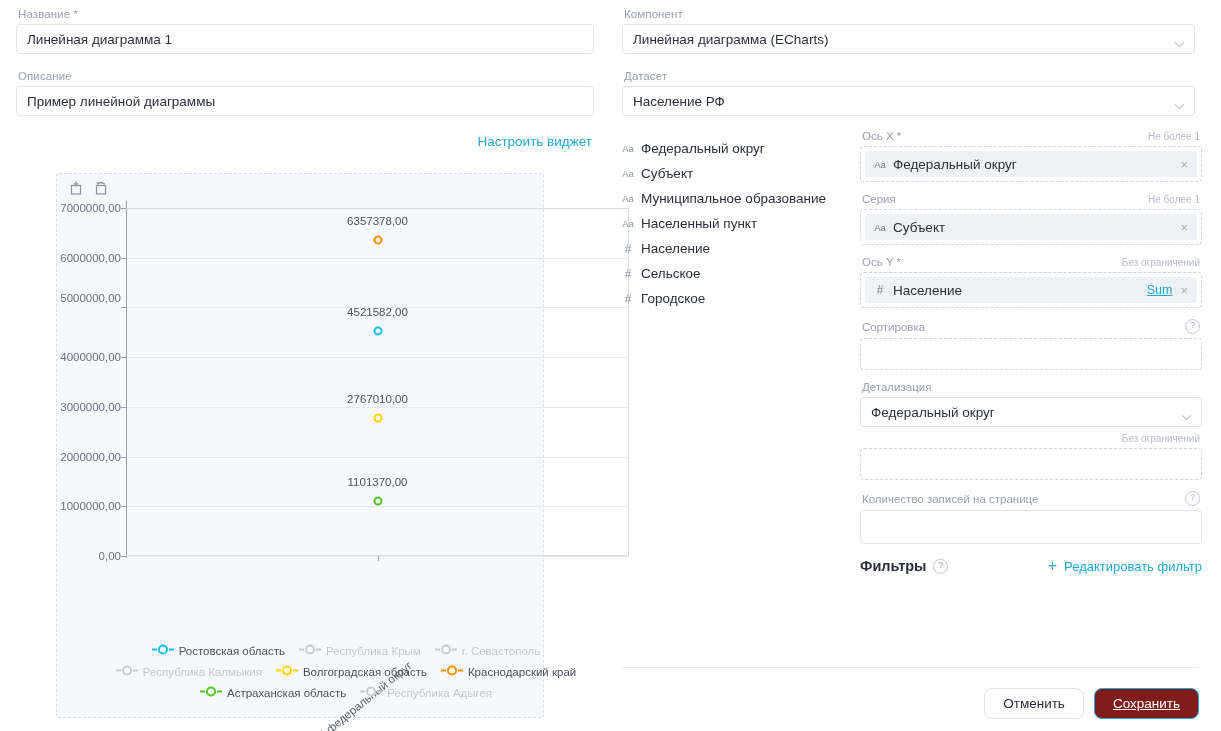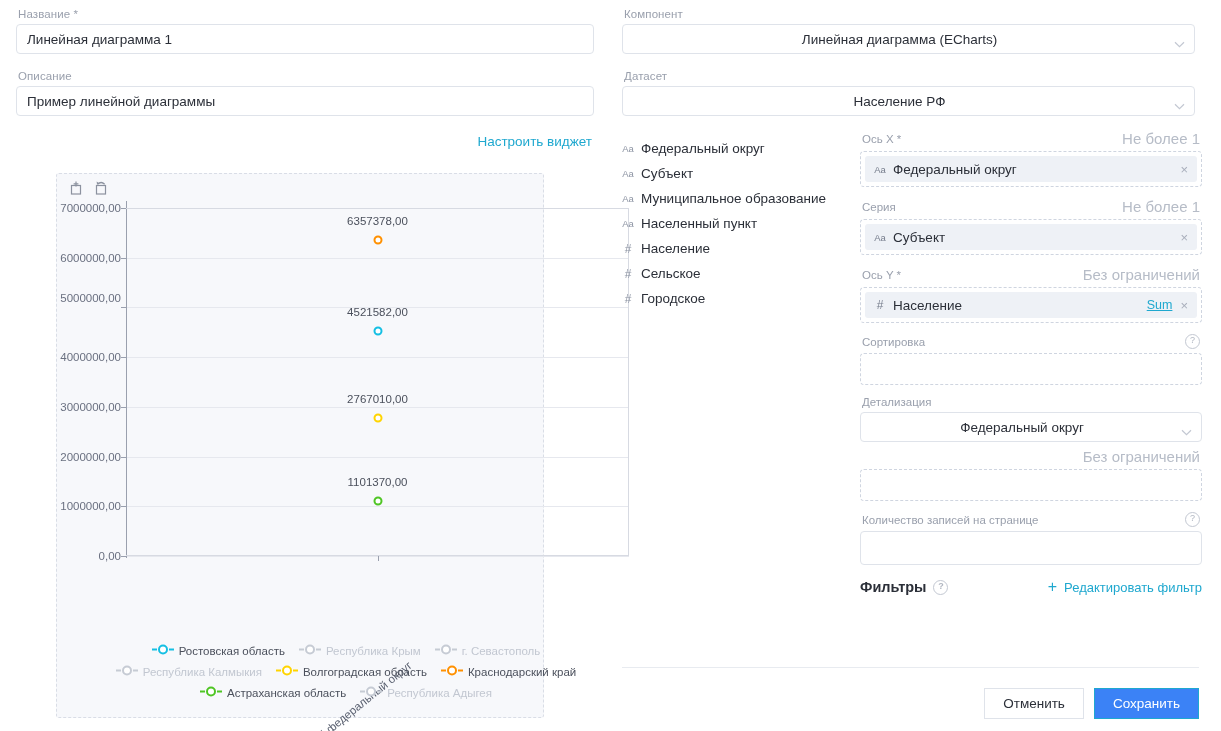--- a/index.html
+++ b/index.html
@@ -194,21 +194,20 @@
     box-sizing: border-box;
     border: 1px solid #dfe3ea;
     border-radius: 4px;
     background: #fff;
     display: flex;
     align-items: center;
     padding: 0 28px 0 10px;
     font-size: 13.5px;
     color: #2b2f38;
     cursor: pointer;
-    justify-content: center;
   }
   .chevron {
     position: absolute;
     right: 9px; top: 50%;
     margin-top: -3px;
   }
 
   
   .cols {
     position: absolute;
@@ -240,21 +239,21 @@
 
   .cfg-block { margin-bottom: 11px; }
   .cfg-head {
     display: flex;
     justify-content: space-between;
     align-items: center;
     margin-bottom: 4px;
     padding: 0 2px;
   }
   .cfg-title { font-size: 11.5px; color: #9aa0ad; }
-  .cfg-limit { font-size: 15px; color: #b6bcc7; }
+  .cfg-limit { font-size: 10px; color: #b6bcc7; }
   .drop-zone {
     border: 1px dashed #cfd5e0;
     border-radius: 4px;
     min-height: 36px;
     box-sizing: border-box;
     padding: 4px;
     background: #fff;
   }
   .drop-zone.empty { min-height: 32px; padding: 0; }
   .chip {
@@ -323,33 +322,34 @@
     background: #e8ebf0;
   }
   .footer-btns {
     position: absolute;
     right: 22px; top: 688px;
     display: flex;
     gap: 10px;
   }
   .btn {
     height: 31px;
-    border-radius: 0;
+    border-radius: 8px;
     font-size: 13.5px;
     font-family: inherit;
     padding: 0 18px;
     cursor: pointer;
     border: 1px solid #dfe3ea;
     background: #fff;
     color: #2b2f38;
   }
   .btn.primary {
-    background: #3b82f6;
+    background: #7f1d1d;
     border-color: #1fa8cf;
     color: #fff;
+    text-decoration: underline;
   }
 </style>
 </head>
 <body>
 
 <div class="left-pane">
 
   <div>
     <div class="field-label">Название *</div>
     <input class="text-input" type="text" value="Линейная диаграмма 1" style="">

